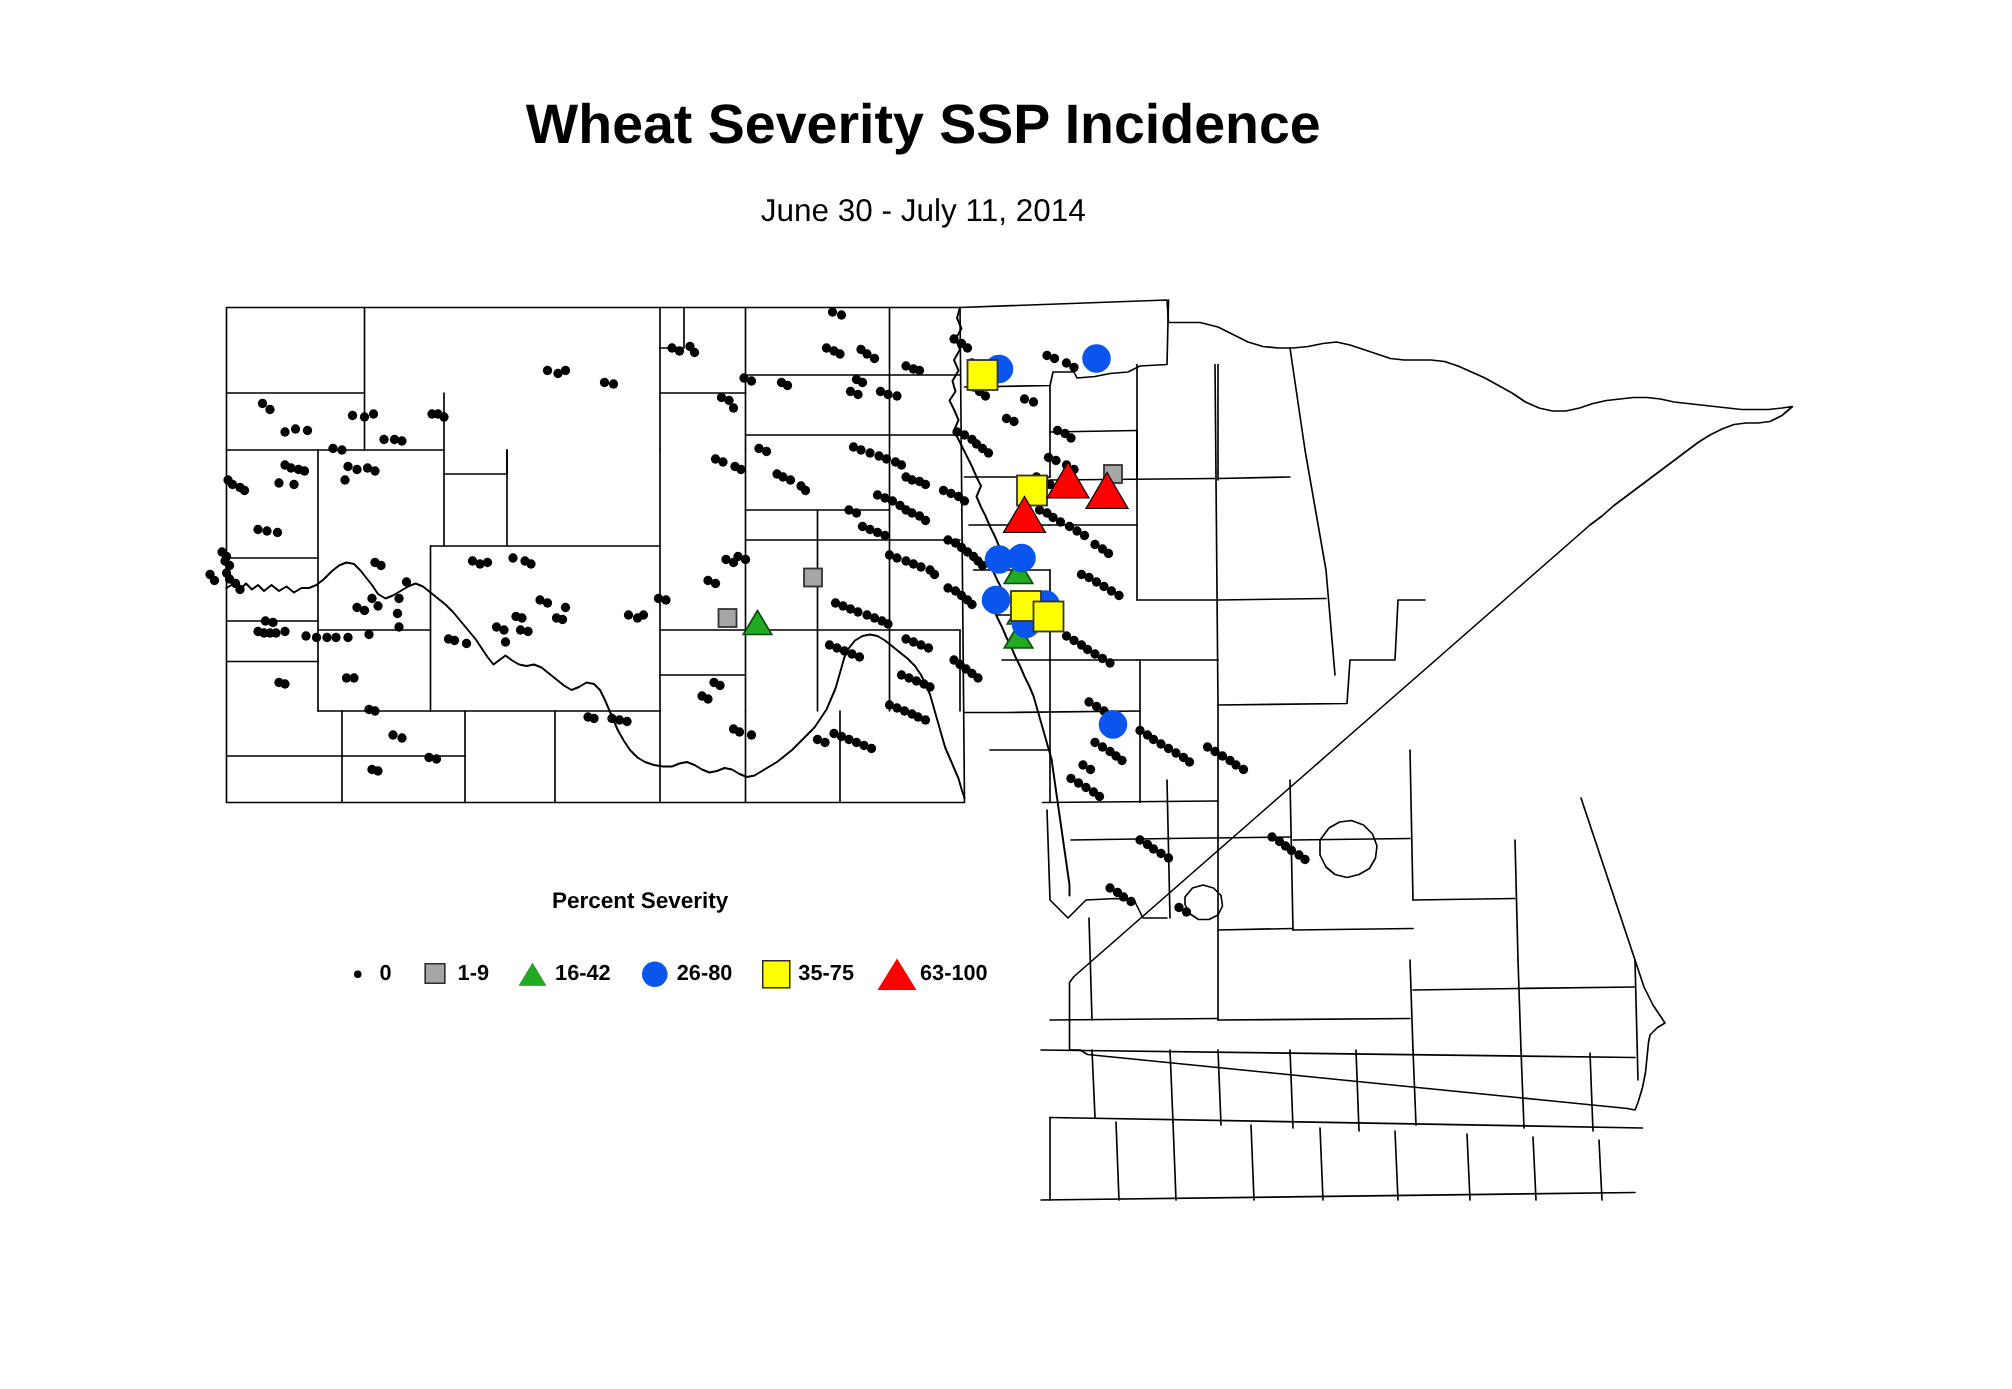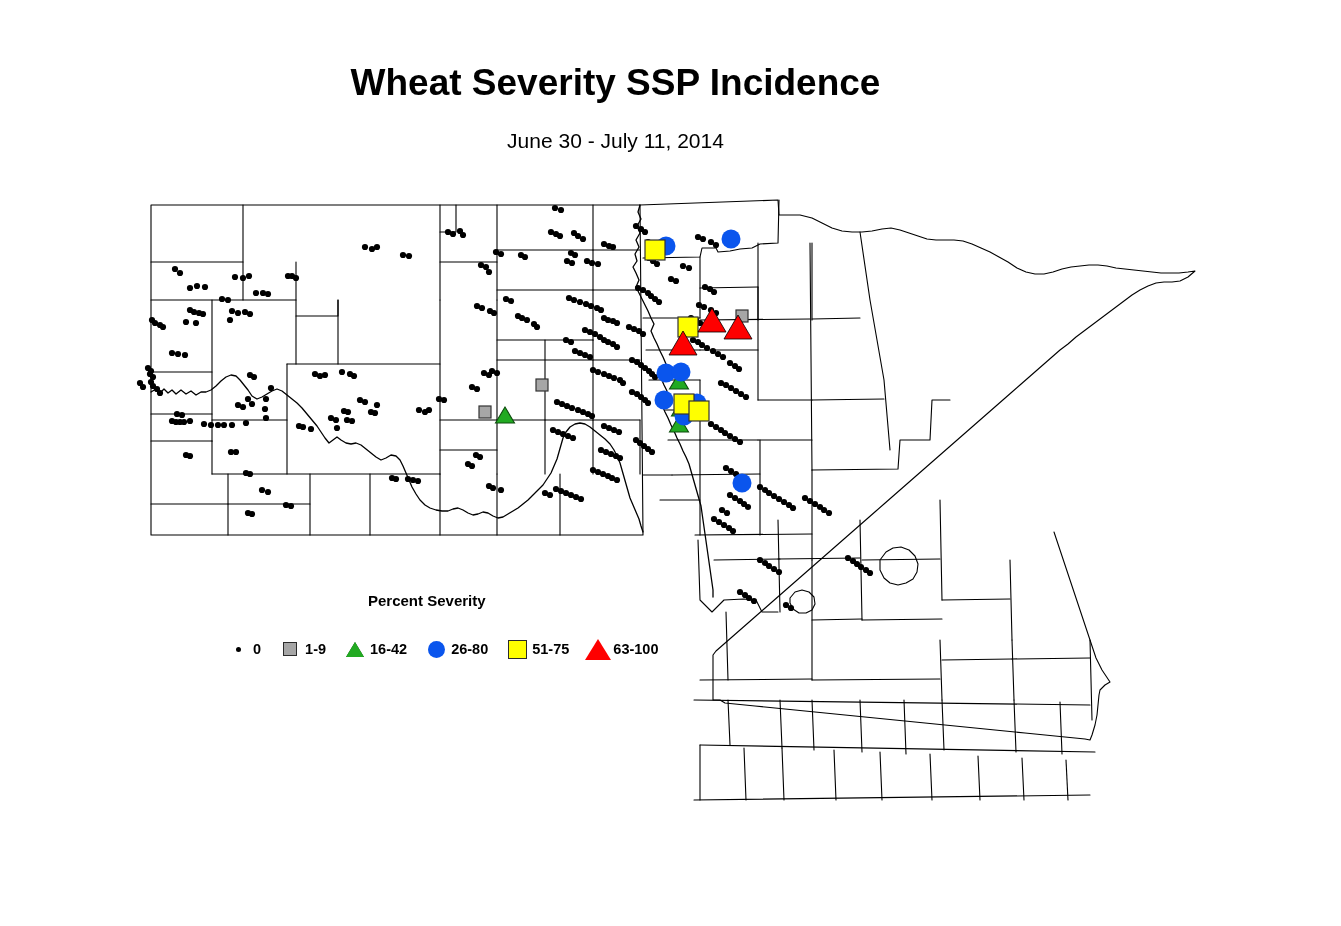--- a/index.html
+++ b/index.html
@@ -749,21 +749,21 @@
     <div class="legend-item">
       <span class="sw">
           <span class="sym-circ-blue"></span>
         </span>
       <span class="legend-label">26-80</span>
     </div>
     <div class="legend-item">
       <span class="sw">
           <span class="sym-sq-yellow"></span>
         </span>
-      <span class="legend-label">51-75</span>
+      <span class="legend-label">35-75</span>
     </div>
     <div class="legend-item">
       <span class="sw">
           <span class="sym-tri-red"></span>
         </span>
       <span class="legend-label">63-100</span>
     </div>
   </div>
 
 </div>

